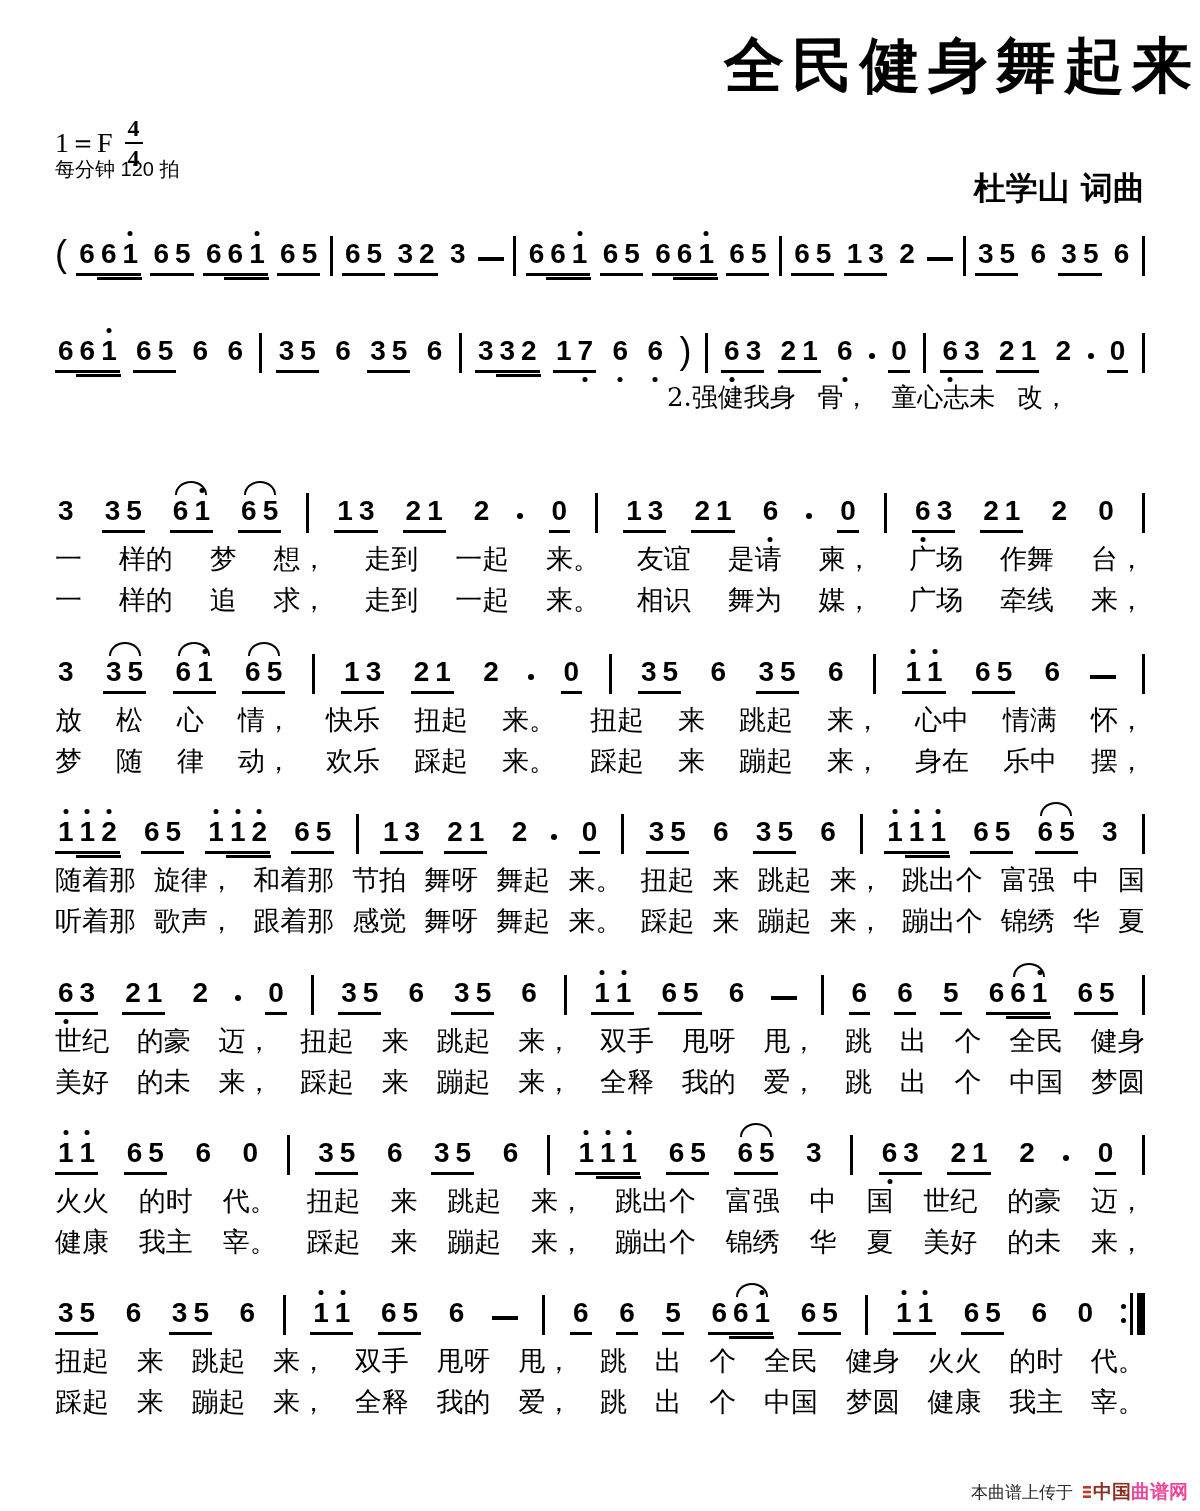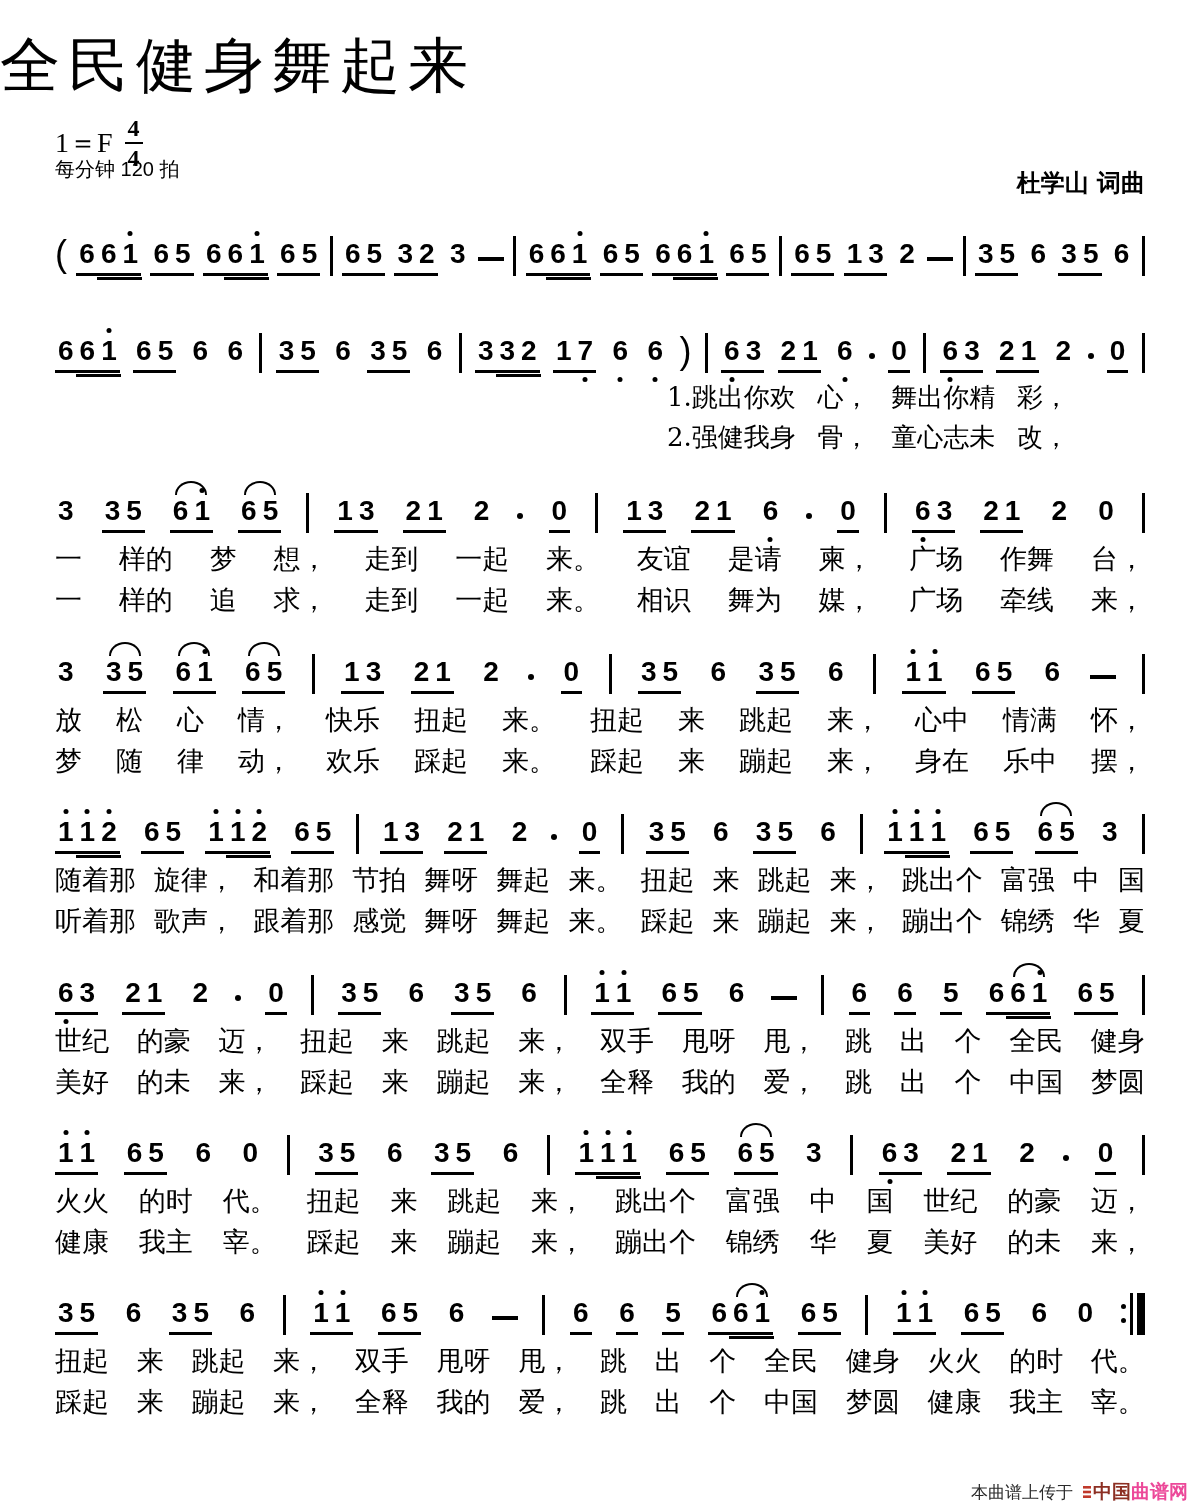--- a/index.html
+++ b/index.html
@@ -1,29 +1,29 @@
 <!DOCTYPE html>
 <html><head>
 <meta charset="utf-8">
 <style>
   html,body{margin:0;padding:0}
   body{position:relative;width:1200px;height:1511px;background:#ffffff;overflow:hidden;
        font-family:"Liberation Sans",sans-serif;color:#000}
 
   
-  .title{position:absolute;top:26px;left:0;width:100%;text-align:left;
-         font-family:"DejaVu Serif",serif;font-weight:normal;font-size:60px;letter-spacing:8px}
+  .title{position:absolute;top:26px;left:0;width:100%;text-align:right;
+         font-family:"DejaVu Serif",serif;font-weight:bold;font-size:60px;letter-spacing:8px}
   .keyrow{position:absolute;left:55px;top:116px;display:flex;align-items:center;gap:12px;
           font-family:"Liberation Serif",serif;font-size:28px}
   .frac{display:inline-flex;flex-direction:column;align-items:center;
         font-family:"Liberation Serif",serif;font-weight:bold;font-size:24px;line-height:1}
   .frac .top{border-bottom:2.5px solid #000;padding:0 3px 2px;margin-bottom:2px}
   .tempo{position:absolute;left:55px;top:156px;font-size:20px}
   .credit{position:absolute;right:55px;top:167px;font-family:"DejaVu Serif",serif;
-          font-weight:bold;font-size:24px}
+          font-weight:bold;font-size:32px}
 
   
   .sys{position:absolute;left:55px;width:1090px}
   .noterow{display:flex;justify-content:space-between;align-items:flex-end;height:46px}
   .note{font-family:"Liberation Sans",sans-serif;font-weight:bold;font-size:28px;line-height:1;
         padding:0 3px 5px;border-bottom:3px solid transparent;position:relative;display:inline-block}
   .u1{border-bottom-color:#000}
   .u2x::after{content:'';position:absolute;left:-1px;right:-1px;bottom:-7px;height:3px;background:#000}
   .hi::before{content:'';position:absolute;top:-9px;left:50%;transform:translateX(-50%);
               width:5px;height:5px;border-radius:50%;background:#000}
@@ -202,26 +202,20 @@
         <span class="grp">
           <span class="note u1">2</span>
           <span class="note u1">1</span>
         </span>
         <span class="note">2</span>
         <span class="augdot"></span>
         <span class="note u1">0</span>
         <span class="bar"></span>
       </div>
       <div class="lyr half">
-        <span class="">1.跳出你欢</span>
-        <span class="">心，</span>
-        <span class="">舞出你精</span>
-        <span class="">彩，</span>
-      </div>
-      <div class="lyr half">
         <span class="">2.强健我身</span>
         <span class="">骨，</span>
         <span class="">童心志未</span>
         <span class="">改，</span>
       </div>
     </div>
     <div class="sys" style="top: 487px;">
       <div class="noterow">
         <span class="note">3</span>
         <span class="grp">

